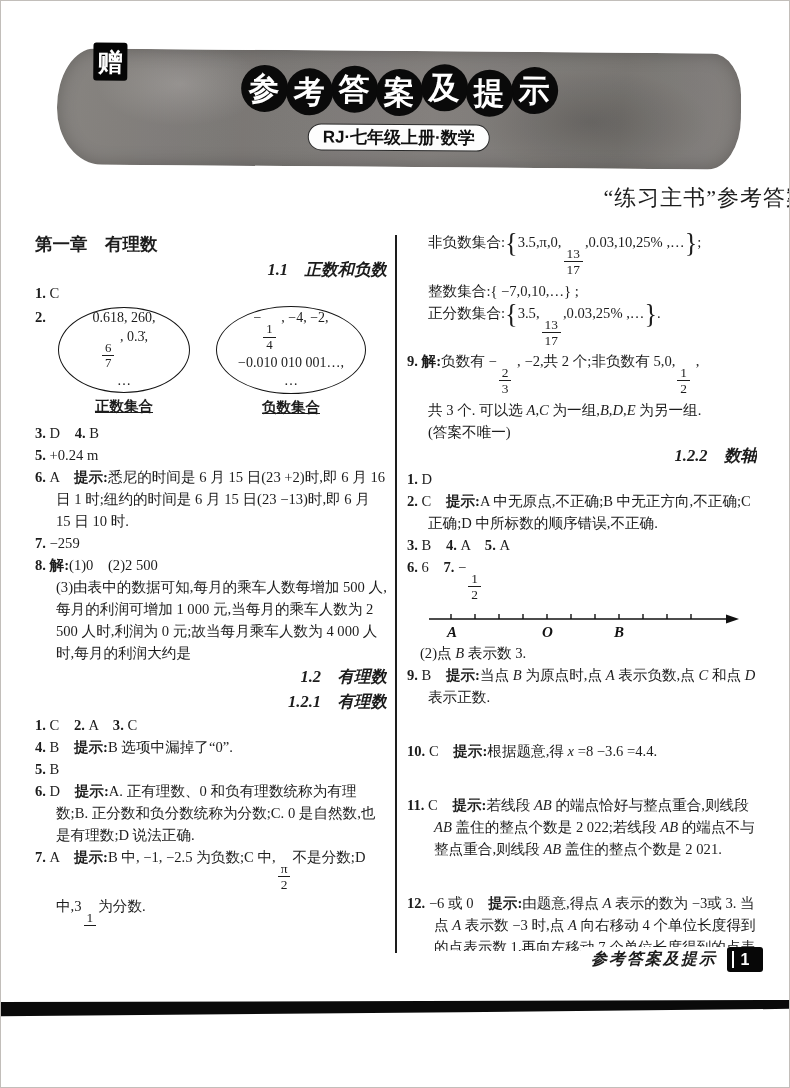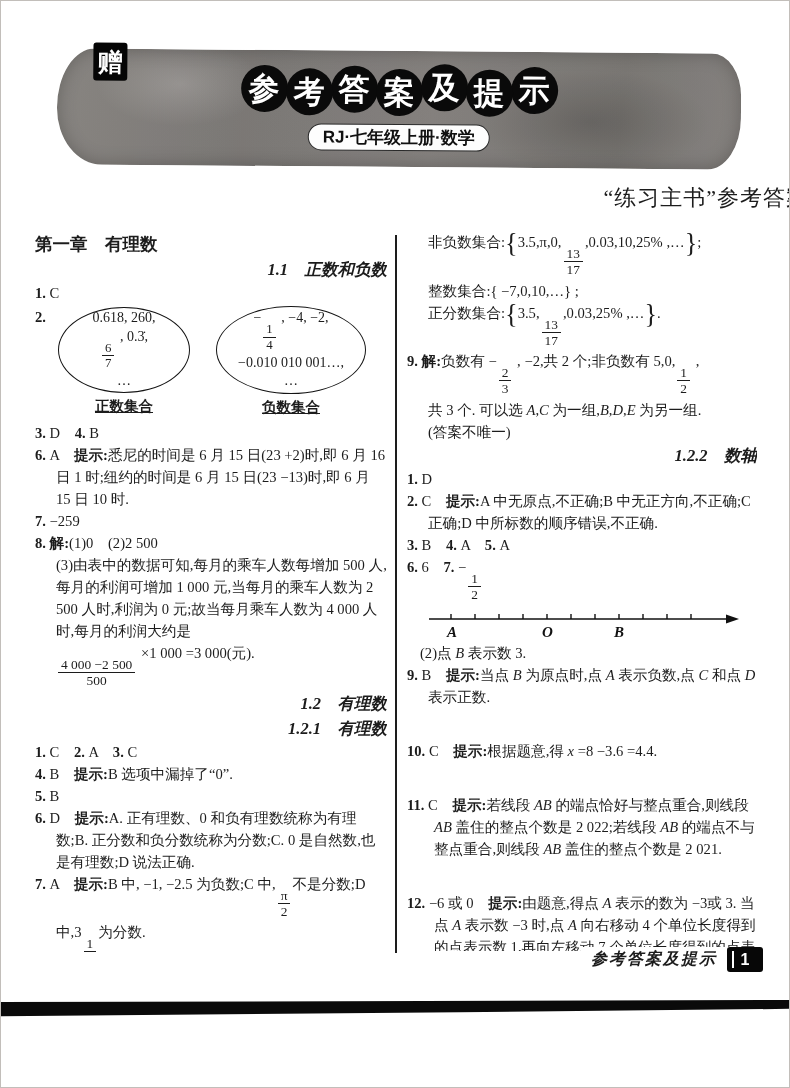--- a/index.html
+++ b/index.html
@@ -165,28 +165,25 @@
                   </span> , −4, −2,</div>
               <div>−0.010 010 001…,</div>
               <div>…</div>
             </div>
             <div class="set-label">负数集合</div>
           </div>
         </div>
       </div>
 
       <div class="item"><span class="b">3. </span>D　<span class="b">4. </span>B</div>
+      <div class="item"><span class="b">5. </span>+0.24 m</div>
       <div class="item"><span class="b">6. </span>A　<span class="b">提示:</span>悉尼的时间是 6 月 15 日(23 +2)时,即 6 月 16 日 1 时;纽约的时间是 6 月 15 日(23 −13)时,即 6 月 15 日 10 时.</div>
       <div class="item"><span class="b">7. </span>−259</div>
       <div class="item"><span class="b">8. 解:</span>(1)0　(2)2 500</div>
       <div class="cont">(3)由表中的数据可知,每月的乘车人数每增加 500 人,每月的利润可增加 1 000 元,当每月的乘车人数为 2 500 人时,利润为 0 元;故当每月乘车人数为 4 000 人时,每月的利润大约是</div>
-      <div class="cont"><span class="frac">
-            <span class="fn">4 000 −2 500</span>
-            <span class="fd">500</span>
-          </span> ×1 000 =3 000(元).</div>
 
       <div class="sh">1.2　有理数</div>
       <div class="sh">1.2.1　有理数</div>
 
       <div class="item"><span class="b">1. </span>C　<span class="b">2. </span>A　<span class="b">3. </span>C</div>
       <div class="item"><span class="b">4. </span>B　<span class="b">提示:</span>B 选项中漏掉了“0”.</div>
       <div class="item"><span class="b">5. </span>B</div>
       <div class="item"><span class="b">6. </span>D　<span class="b">提示:</span>A. 正有理数、0 和负有理数统称为有理数;B. 正分数和负分数统称为分数;C. 0 是自然数,也是有理数;D 说法正确.</div>
       <div class="item"><span class="b">7. </span>A　<span class="b">提示:</span>B 中, −1, −2.5 为负数;C 中,<span class="frac">
             <span class="fn">π</span>

